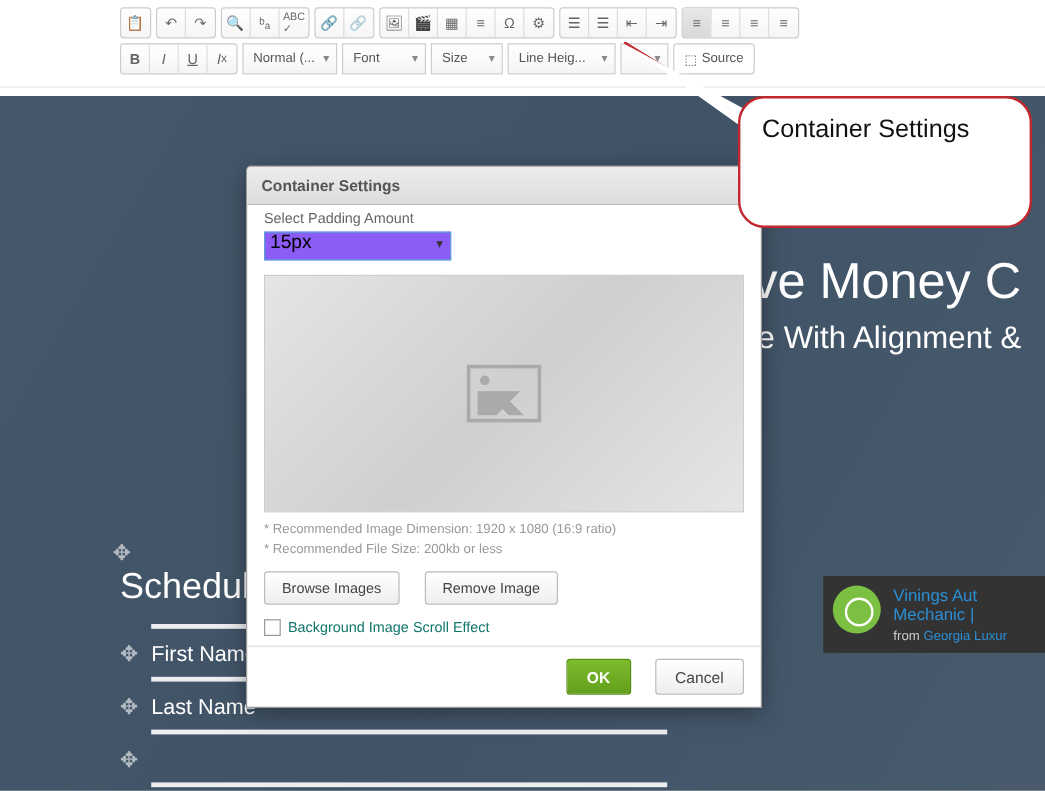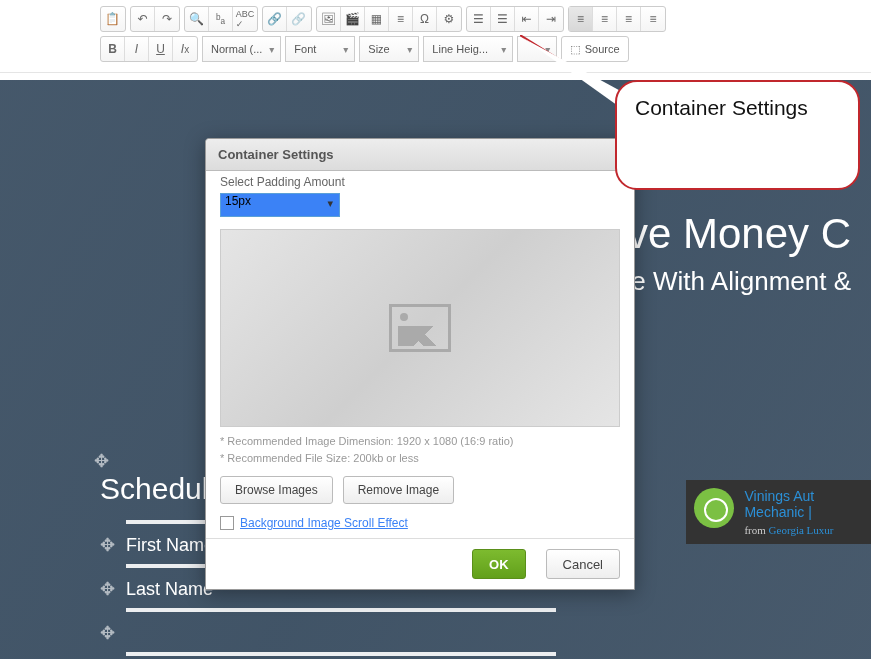--- a/index.html
+++ b/index.html
@@ -25,38 +25,38 @@
 .form-area .heading { font-size: 30px; font-weight: 300; margin-bottom: 14px; }
 .form-row { display: flex; align-items: center; margin-bottom: 8px; }
 .move-handle { width: 22px; height: 22px; margin-right: 4px; opacity: 0.6; font-size: 18px; color: #fff; }
 .form-label { font-size: 18px; width: 150px; }
 .form-line { height: 4px; background: rgba(255,255,255,0.9); width: 430px; margin: 2px 0 10px 26px; }
 
 .video-card { position: absolute; right: 0; top: 400px; width: 185px; background: #333; padding: 8px; margin-left: 44px; }
 .video-card .avatar { width: 40px; height: 40px; border-radius: 50%; background: #7bc043; display: inline-block; vertical-align: top; position: relative; }
 .video-card .avatar::after { content: ''; position: absolute; top: 10px; left: 10px; width: 20px; height: 20px; border: 2px solid #fff; border-radius: 50%; }
 .video-card .vtext { display: inline-block; margin-left: 6px; font-size: 14px; color: #2b8fd6; vertical-align: top; }
-.video-card .vfrom { font-size: 11px; color: #ccc; margin-top: 4px; font-family: Liberation Serif, serif; }
+.video-card .vfrom { font-size: 11px; color: #ccc; margin-top: 4px; }
 .video-card .vfrom a { color: #2b8fd6; }
 
 
 .dialog { position: absolute; left: 205px; top: 138px; width: 430px; background: #fff; border: 1px solid #999; border-radius: 4px 4px 0 0; box-shadow: 0 4px 20px rgba(0,0,0,0.35); }
 .dialog-title { background: linear-gradient(#ededed,#dcdcdc); padding: 8px 12px; border-bottom: 1px solid #bbb; border-radius: 4px 4px 0 0; color: #555; font-weight: bold; font-size: 13px; }
 .dialog-body { padding: 4px 14px 8px; }
 .dlabel { font-size: 12px; color: #666; margin-bottom: 4px; }
-.dselect { width: 120px; height: 24px; border: 1.5px solid #5aa0d8; font-size: 12px; padding: 0 4px; background: #3b82f6; position: relative; }
+.dselect { width: 156px; height: 24px; border: 1.5px solid #5aa0d8; font-size: 16px; padding: 0 4px; background: #8b5cf6; position: relative; }
 .dselect::after { content: '▾'; position: absolute; right: 6px; top: 3px; color: #333; font-size: 11px; }
 .img-preview { margin-top: 12px; height: 198px; background: linear-gradient(135deg,#e5e5e5,#cfcfcf,#e5e5e5); border: 1px solid #ccc; display: flex; align-items: center; justify-content: center; }
 .img-ph { width: 62px; height: 48px; border: 3px solid #aaa; position: relative; }
 .img-ph::before { content: ''; position: absolute; width: 8px; height: 8px; border-radius: 50%; background: #aaa; top: 6px; left: 8px; }
 .img-ph::after { content: ''; position: absolute; bottom: 3px; left: 6px; right: 6px; height: 20px; background: linear-gradient(45deg, transparent 40%, #aaa 40%, #aaa 60%, transparent 60%), linear-gradient(-45deg, transparent 45%, #aaa 45%); }
 .hint { font-size: 11px; color: #999; margin-top: 6px; line-height: 1.5; }
-.dbtns { margin-top: 10px; display: flex; gap: 10px; }
+.dbtns { margin-top: 10px; display: flex; gap: 21px; }
 .dbtn { height: 28px; padding: 0 14px; border: 1px solid #bbb; background: linear-gradient(#fff,#eee); border-radius: 3px; font-size: 12px; color: #444; cursor: pointer; }
-.chk-row { margin-top: 12px; font-size: 12px; color: #3b82f6; display: flex; align-items: center; gap: 6px; text-decoration: underline; }
+.chk-row { margin-top: 12px; font-size: 12px; color: #0f766e; display: flex; align-items: center; gap: 6px; }
 .chk { width: 14px; height: 14px; border: 1px solid #999; background: #fff; }
 .dialog-foot { border-top: 1px solid #ddd; padding: 10px 14px; display: flex; justify-content: flex-end; gap: 20px; }
 .btn-ok { height: 30px; padding: 0 16px; background: linear-gradient(#7dbb2f,#62a01b); border: 1px solid #5a8f1a; color: #fff; font-weight: bold; border-radius: 3px; font-size: 13px; cursor: pointer; }
 .btn-cancel { height: 30px; padding: 0 16px; background: linear-gradient(#fff,#eee); border: 1px solid #bbb; color: #444; border-radius: 3px; font-size: 13px; cursor: pointer; }
 
 
 .callout { position: absolute; left: 615px; top: 80px; width: 245px; height: 110px; border: 2.5px solid #c1272d; border-radius: 22px; background: #fff; padding: 14px 18px; font-size: 21px; color: #111; }
 .callout-tail { position: absolute; left: 520px; top: 35px; width: 140px; height: 90px; pointer-events: none; }
 </style>
 </head>

